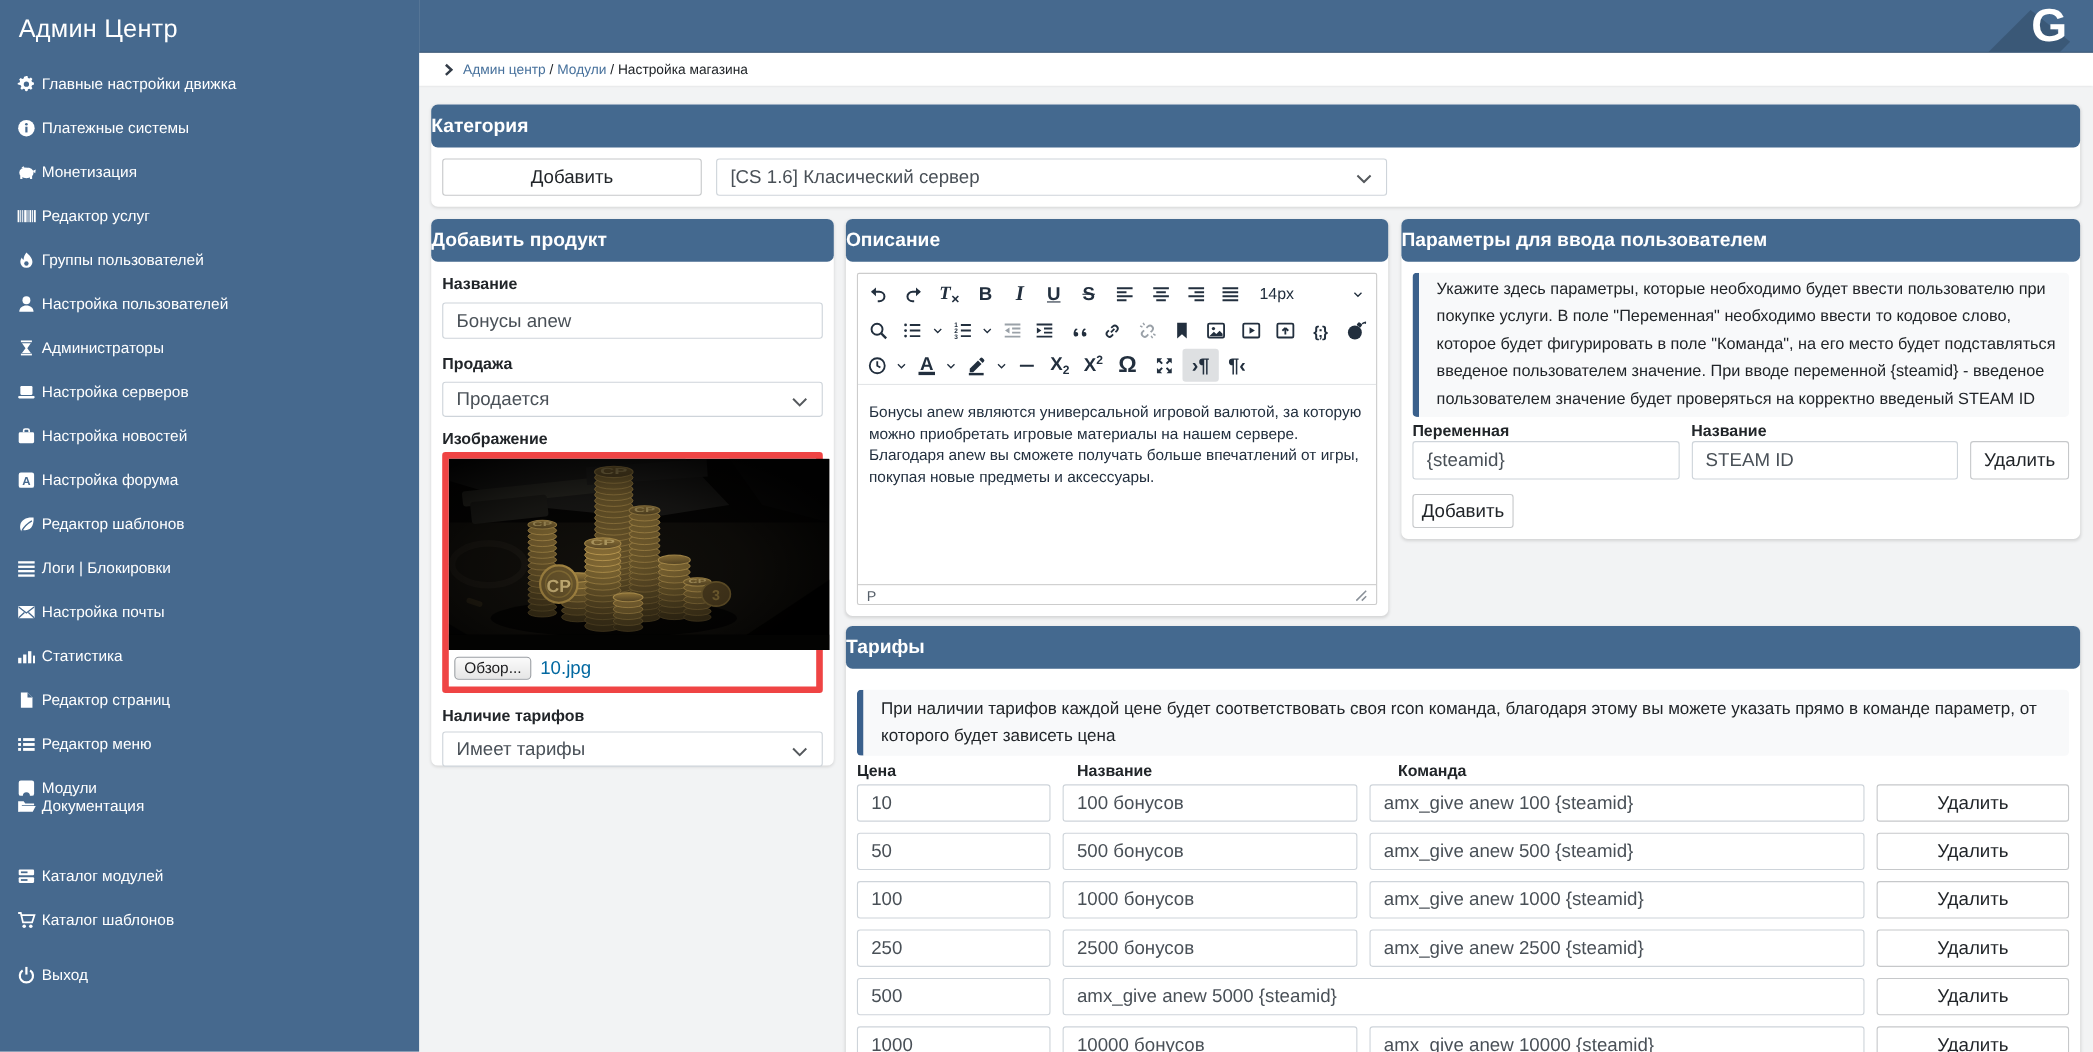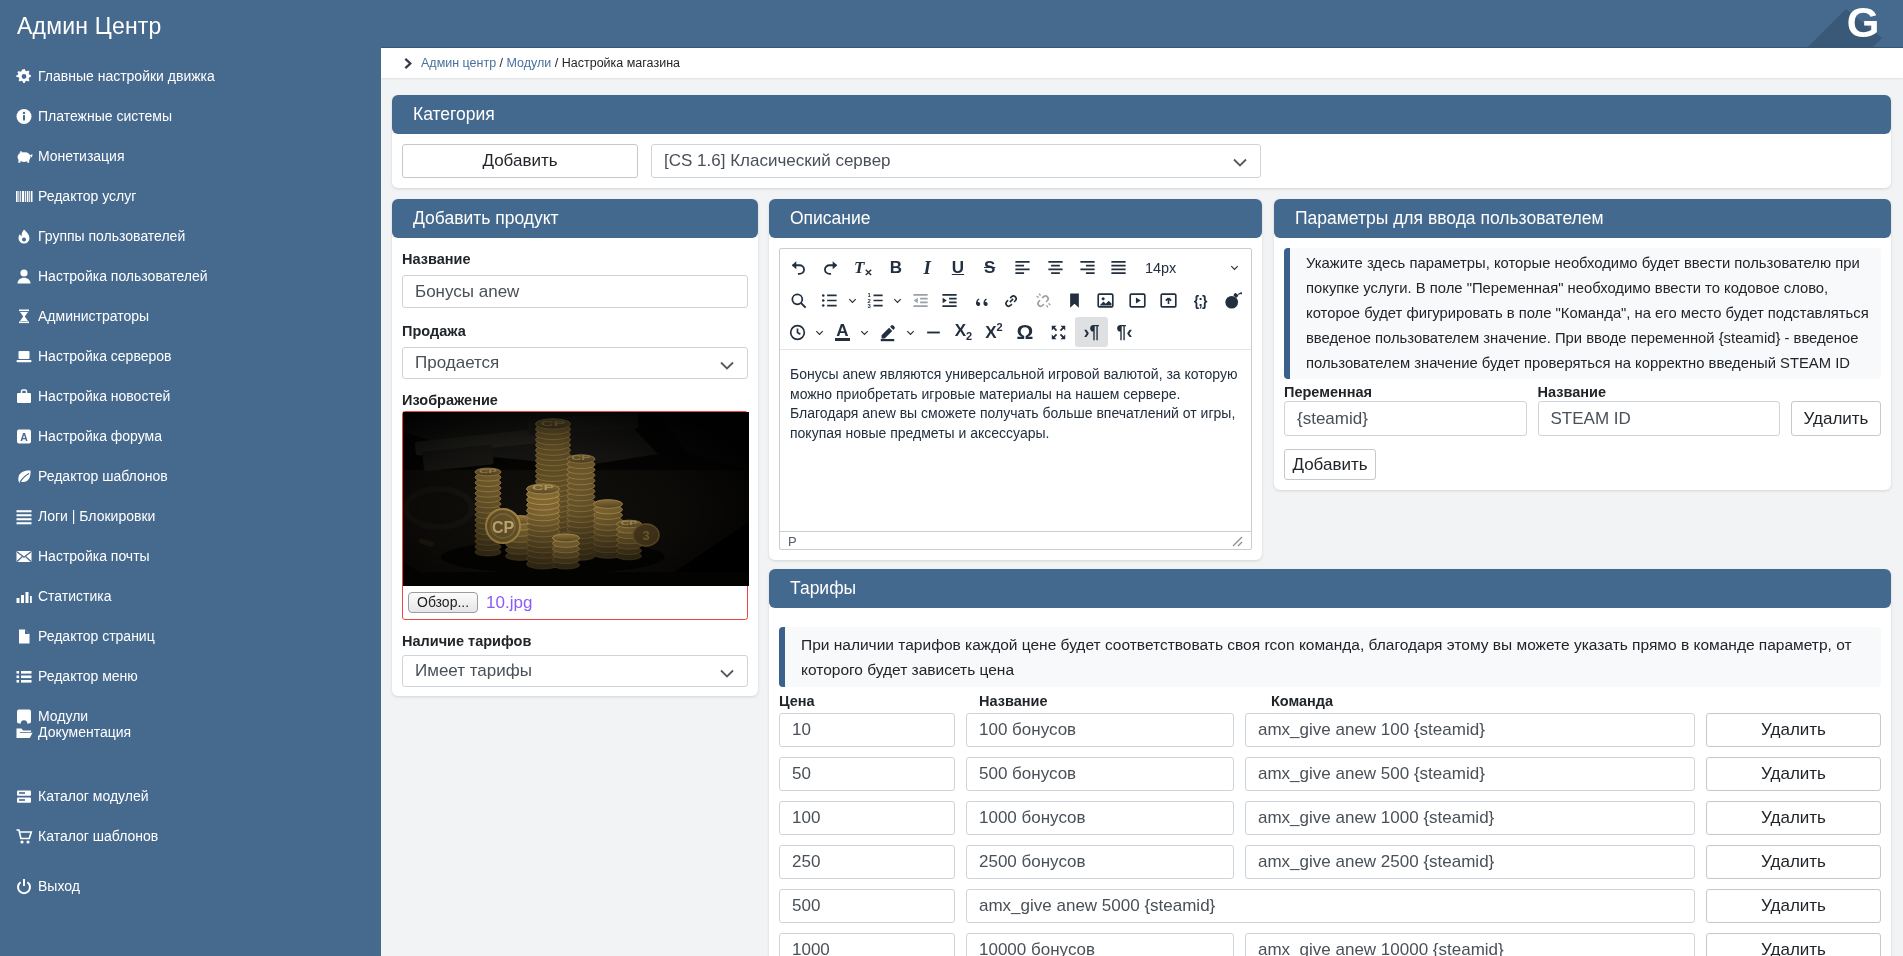--- a/index.html
+++ b/index.html
@@ -5,21 +5,21 @@
 .topbar { position:absolute; left:381px; top:0; width:1522px; height:48px; background:#46698e; border-bottom:1px solid rgba(0,0,0,.18); overflow:hidden; z-index:3; }
 .sidebar { position:absolute; left:0; top:0; width:381px; height:956px; background:#46698e; z-index:4; }
 .sb-title { color:#fff; font-size:23px; padding:13px 0 0 17px; letter-spacing:.2px; }
 .mi { position:absolute; left:14px; height:40px; display:flex; align-items:center; color:#fff; font-size:14px; }
 .mic { width:19px; margin-right:5px; display:flex; justify-content:center; }
 .glogo { position:absolute; right:18px; top:1px; width:44px; height:44px; color:#fff; font-size:42px; font-weight:700; text-align:center; line-height:44px; z-index:2; }
 .gshadow { position:absolute; right:0px; top:0; width:120px; height:48px; z-index:1; }
 .bcrumb { position:absolute; left:381px; top:48px; width:1522px; height:30px; background:#fff; box-shadow:0 1px 2px rgba(0,0,0,.08); font-size:12.5px; color:#212529; display:flex; align-items:center; padding-left:20px; }
 .bcrumb a { color:#47719c; text-decoration:none; }
 .panel { position:absolute; background:#fff; border-radius:6px; box-shadow:0 1px 3px rgba(0,0,0,.13); }
-.phead { background:#44698f; color:#fff; font-size:17.5px; font-weight:400; height:39px; line-height:39px; padding:0 21px; border-radius:6px; }
+.phead { background:#44698f; color:#fff; font-size:17.5px; font-weight:700; height:39px; line-height:39px; padding:0 0; border-radius:6px; }
 .pbody { padding:10px; }
 label { display:block; font-size:14.5px; font-weight:700; color:#212529; line-height:18px; }
 .inp,.sel,.btn { display:flex; align-items:center; background:#fff; border:1px solid #ced4da; border-radius:3px; font-size:17px; color:#495057; height:34px; padding:0 12px; }
 .btn { justify-content:center; color:#212529; border-color:#c6c8ca; padding:0; }
 .sel { position:relative; }
 .chv { position:absolute; right:13px; top:13px; }
 .note { background:#f8f9fa; border-left:6px solid #3a608c; border-radius:4px; color:#212529; font-size:14.8px; line-height:25px; padding:3px 16px; }
 .tb { display:inline-flex; align-items:center; justify-content:center; height:30px; vertical-align:top; border-radius:3px; }
 .tb.on { background:#dee0e2; }
 .gly { font-size:17px; color:#222f3e; }
@@ -263,21 +263,21 @@
 <div class="panel" style="left:392px; top:199px; width:366px; height:497px;">
   <div class="phead">Добавить продукт</div>
   <div class="pbody" style="padding-top:12px">
     <label style="margin-bottom:7px">Название</label>
     <span class="inp" style="height:33px">Бонусы anew</span>
     <label style="margin-top:14px; margin-bottom:7px">Продажа</label>
     <span class="sel" style="height:32px">Продается<svg class="chv" width="14" height="9" viewBox="0 0 14 9">
           <path d="M1 1.5l6 6 6-6" stroke="#55595d" stroke-width="1.8" fill="none"></path>
         </svg></span>
     <label style="margin-top:12px; margin-bottom:2px">Изображение</label>
-    <div style="border:1px solid #ef4444; border-radius:3px;">
+    <div style="border:6px solid #ef4444; border-radius:3px;">
       <svg width="346" height="174" viewBox="0 0 346 174" style="display:block">
           <rect width="346" height="174" fill="#060504"></rect>
           <defs>
             <radialGradient id="glw" cx="42%" cy="58%" r="68%">
               <stop offset="0%" stop-color="#000" stop-opacity="0"></stop>
               <stop offset="55%" stop-color="#000" stop-opacity="0.35"></stop>
               <stop offset="100%" stop-color="#000" stop-opacity="0.93"></stop>
             </radialGradient>
             <linearGradient id="gold" x1="0" y1="0" x2="0" y2="1">
               <stop offset="0%" stop-color="#a0813f"></stop>
@@ -412,21 +412,21 @@
           <text x="100" y="121" text-anchor="middle" font-family="Liberation Sans" font-weight="bold" font-size="16" fill="#d6bd7e">CP</text>
           <ellipse cx="243" cy="123" rx="13" ry="11" fill="#574523" stroke="#7d6633" stroke-width="1.5"></ellipse>
           <text x="243" y="128" text-anchor="middle" font-family="Liberation Sans" font-weight="bold" font-size="13" fill="#93793d">3</text>
           <rect width="346" height="174" fill="url(#glw)"></rect>
           <polygon points="250,174 346,110 346,174" fill="#000" opacity="0.85"></polygon>
           <polygon points="0,174 0,150 40,174" fill="#000" opacity="0.6"></polygon>
           <rect x="0" y="160" width="346" height="14" fill="#030302"></rect>
         </svg>
       <div style="padding:6px 5px; display:flex; align-items:center;">
         <span style="border:1px solid #999da2; background:linear-gradient(#fbfbfb,#e6e6e6); border-radius:4px; font-size:14px; color:#1d1d1f; padding:1px 8px; line-height:17px;">Обзор...</span>
-        <span style="font-size:17px; color:#8b5cf6; margin-left:8px;">10.jpg</span>
+        <span style="font-size:17px; color:#0369a1; margin-left:8px;">10.jpg</span>
       </div>
     </div>
     <label style="margin-top:12px; margin-bottom:5px">Наличие тарифов</label>
     <span class="sel" style="height:32px">Имеет тарифы<svg class="chv" width="14" height="9" viewBox="0 0 14 9">
           <path d="M1 1.5l6 6 6-6" stroke="#55595d" stroke-width="1.8" fill="none"></path>
         </svg></span>
   </div>
 </div>
 
 <div class="panel" style="left:769px; top:199px; width:493px; height:361px;">

